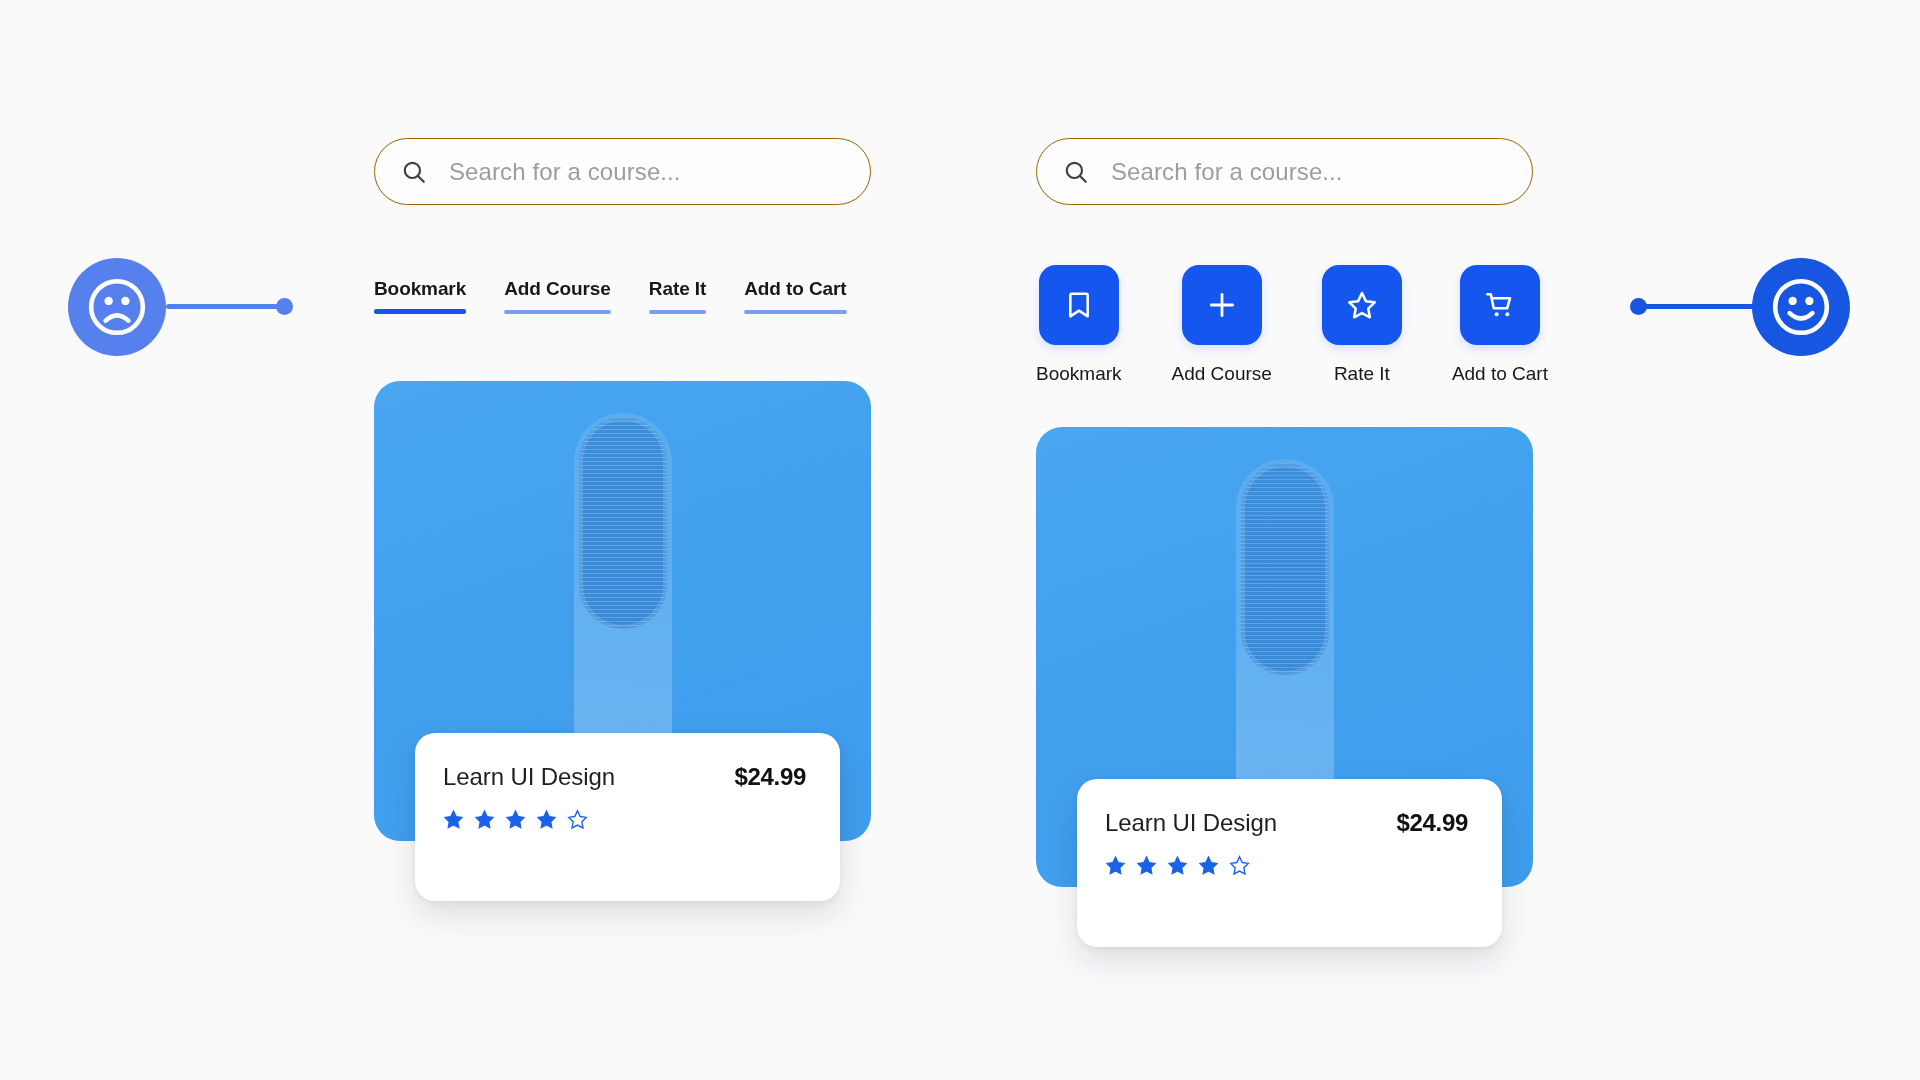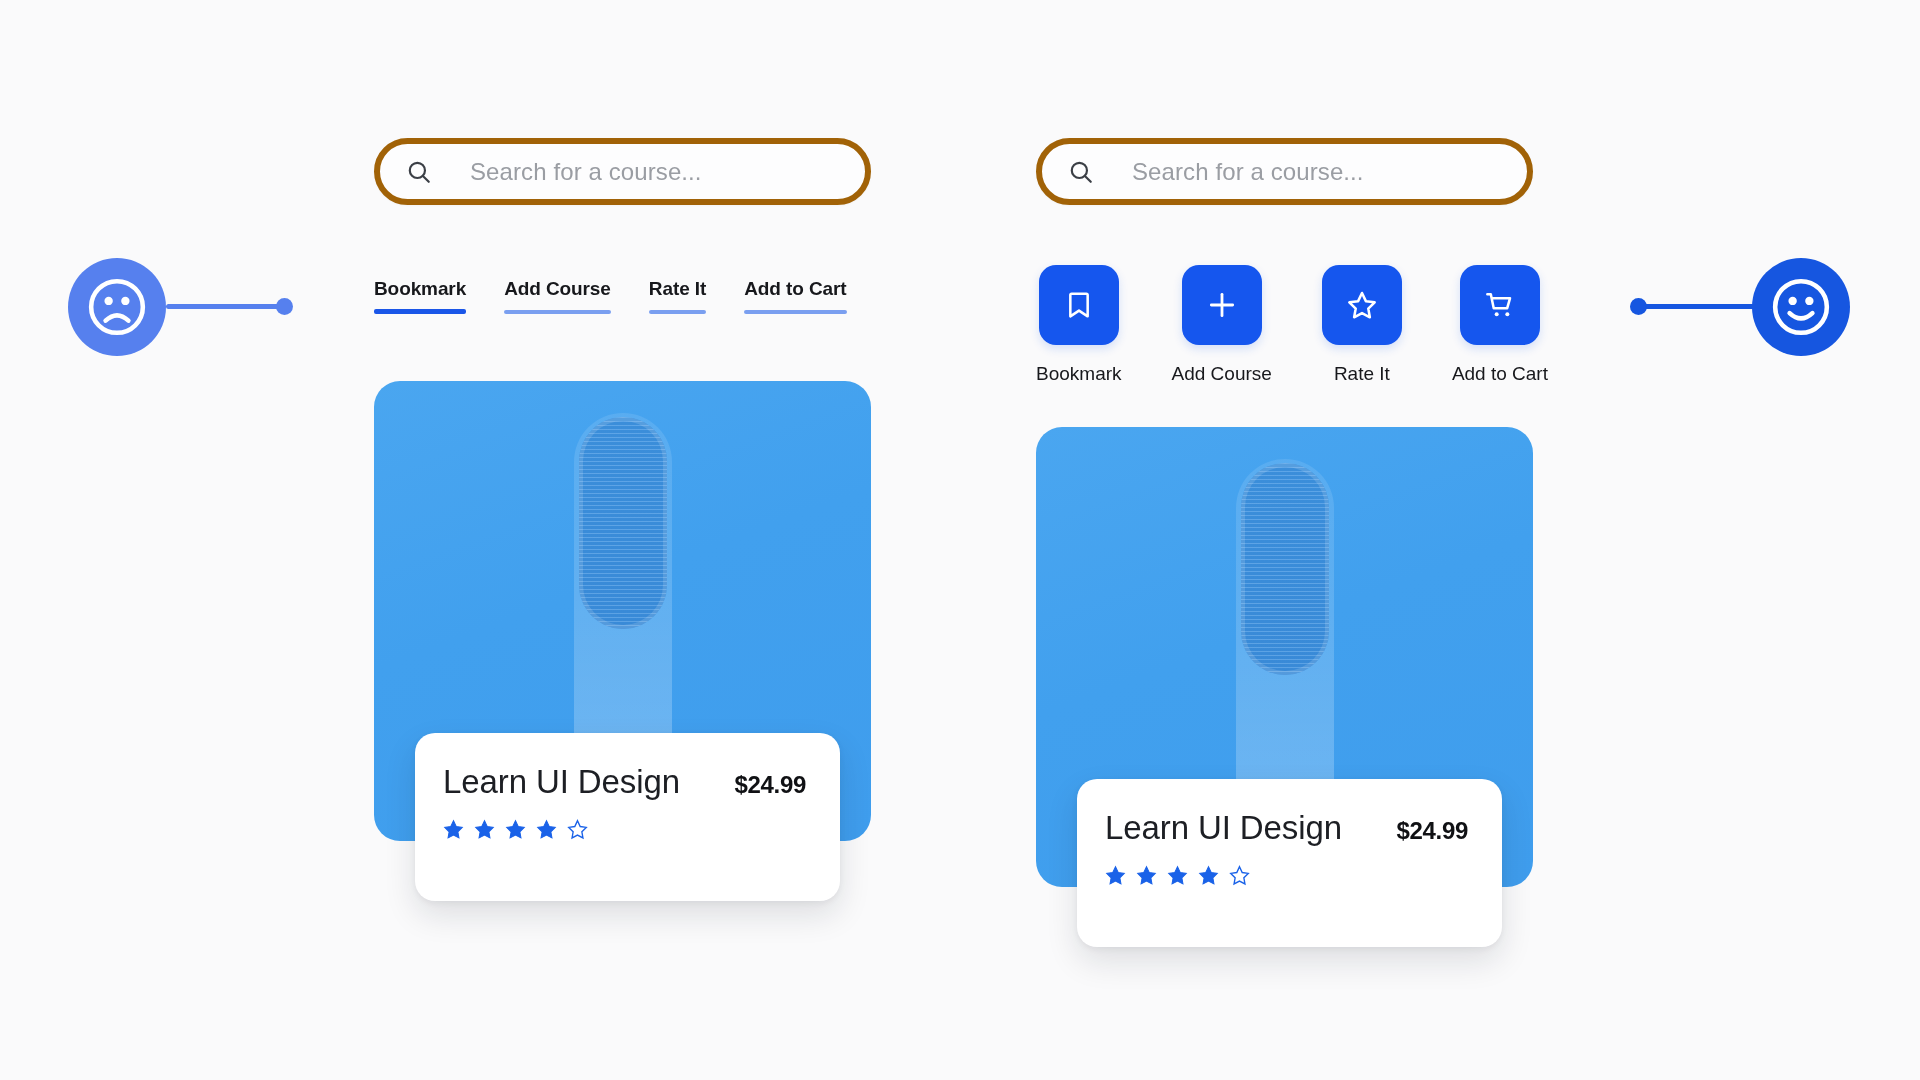--- a/index.html
+++ b/index.html
@@ -90,27 +90,26 @@
   }
 
   
   .search-bar {
     position: absolute;
     top: 138px;
     width: 497px;
     height: 67px;
     box-sizing: border-box;
     background: #fdfdfe;
-    border: 6px solid #a16207;
+    border: 1px solid #a16207;
     border-radius: 34px;
     display: flex;
     align-items: center;
     padding: 0 26px;
     box-shadow: 0 1px 2px rgba(17, 24, 39, 0.03);
-    gap: 16px;
   }
   .search-icon {
     width: 26px;
     height: 26px;
     flex: 0 0 26px;
     color: #3b3f46;
   }
   .search-placeholder {
     margin-left: 22px;
     font-size: 24px;
@@ -253,21 +252,21 @@
     left: 41px;
     width: 425px;
     height: 168px;
   }
   .card-top {
     display: flex;
     align-items: baseline;
     justify-content: space-between;
   }
   .course-title {
-    font-size: 33px;
+    font-size: 24px;
     color: #1d1f24;
     letter-spacing: -0.1px;
     text-align: center;
   }
   .course-price {
     font-size: 24px;
     font-weight: bold;
     color: #101114;
     letter-spacing: -0.3px;
   }

